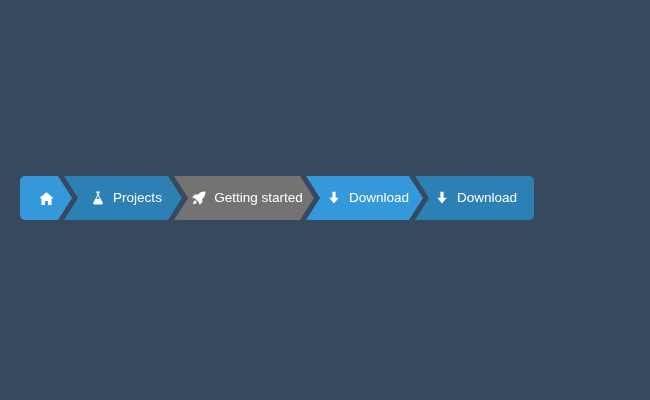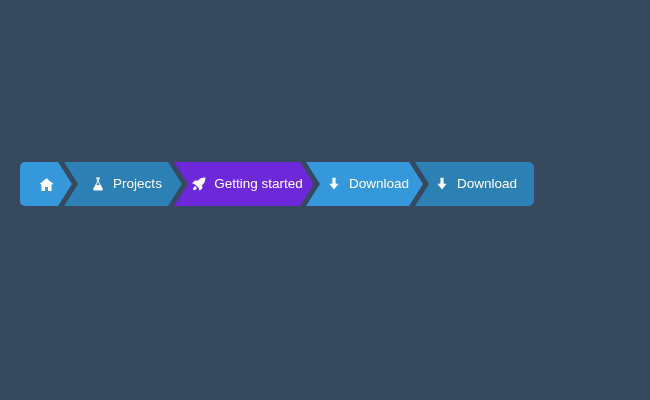--- a/index.html
+++ b/index.html
@@ -10,21 +10,21 @@
     width: 650px;
     height: 400px;
     background: #37495e;
     font-family: "Liberation Sans", sans-serif;
     overflow: hidden;
   }
 
   #breadcrumb-wrap {
     position: absolute;
     left: 20px;
-    top: 162px;
+    top: 176px;
     width: 610px;
     height: 44px;
   }
 
   .crumb-list {
     display: flex;
     list-style: none;
     margin: 0;
     padding: 0;
     height: 44px;
@@ -126,21 +126,21 @@
           <svg width="16" height="16" viewBox="0 0 24 24" aria-hidden="true">
             <path d="M9.2 2.4h5.6v1.9h-1.1v5.1l5.3 9.4c.7 1.3-.2 2.8-1.7 2.8H6.7c-1.5 0-2.4-1.5-1.7-2.8l5.3-9.4V4.3H9.2V2.4zm2.4 1.9v5.6l-2 3.5h4.8l-2-3.5V4.3h-.8z"></path>
           </svg>
         </span>
         <span class="crumb-label">Projects</span>
       </a>
     </li>
 
 
     <li style="list-style:none">
-      <a class="crumb" href="#" style="background:#6d28d9; width:140px;">
+      <a class="crumb" href="#" style="background:#737373; width:140px;">
         <span class="crumb-icon">
           <svg width="16" height="16" viewBox="0 0 24 24" aria-hidden="true">
             <path d="M21.6 2.4c-3.3-.5-7.4.8-10 3.4l-1.5 1.5-3.4-.5c-.6-.1-1.2.1-1.6.6L2.5 10c-.5.6-.2 1.5.5 1.7l3 .9 5.4 5.4.9 3c.2.7 1.1 1 1.7.5l2.6-2.6c.4-.4.6-1 .5-1.6l-.5-3.4 1.5-1.5c2.6-2.6 3.9-6.7 3.4-10zM7.6 16.4c-.9-.9-2.3-.9-3.2 0-1 1-1.3 4.8-1.3 4.8s3.8-.3 4.8-1.3c.9-.9.9-2.3-.3-3.5z"></path>
           </svg>
         </span>
         <span class="crumb-label">Getting started</span>
       </a>
     </li>
 
     <li style="list-style:none">

